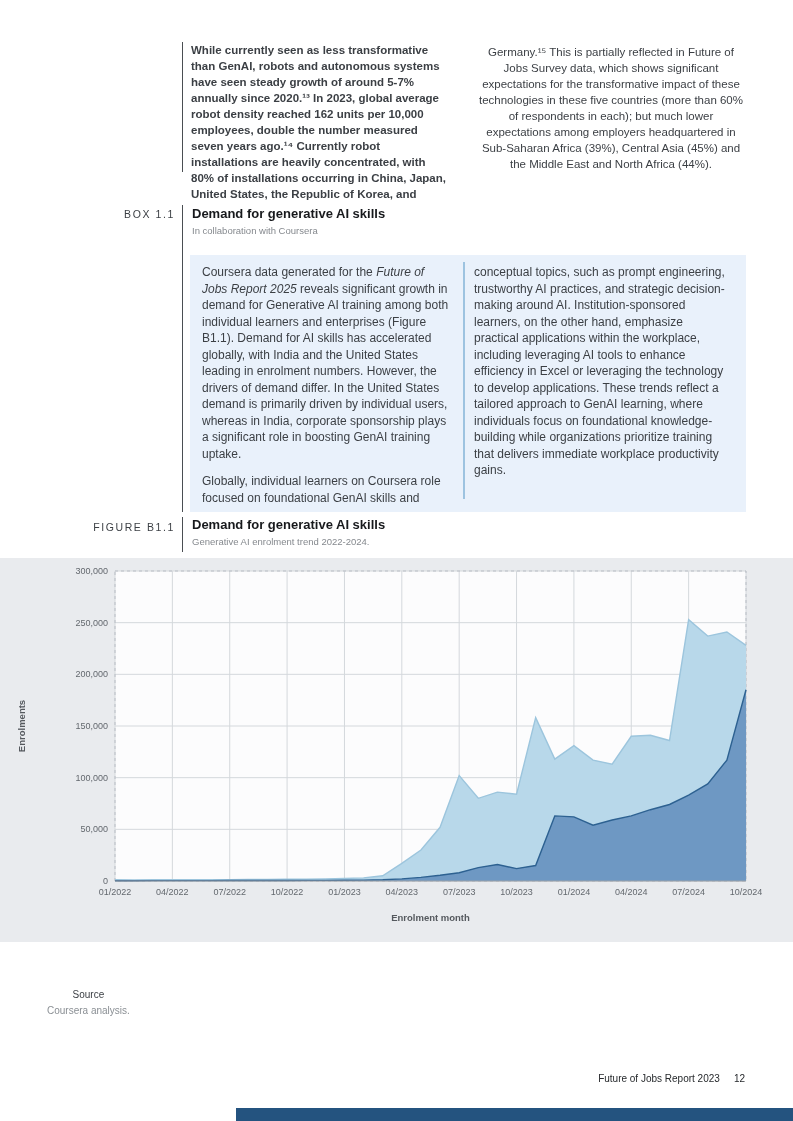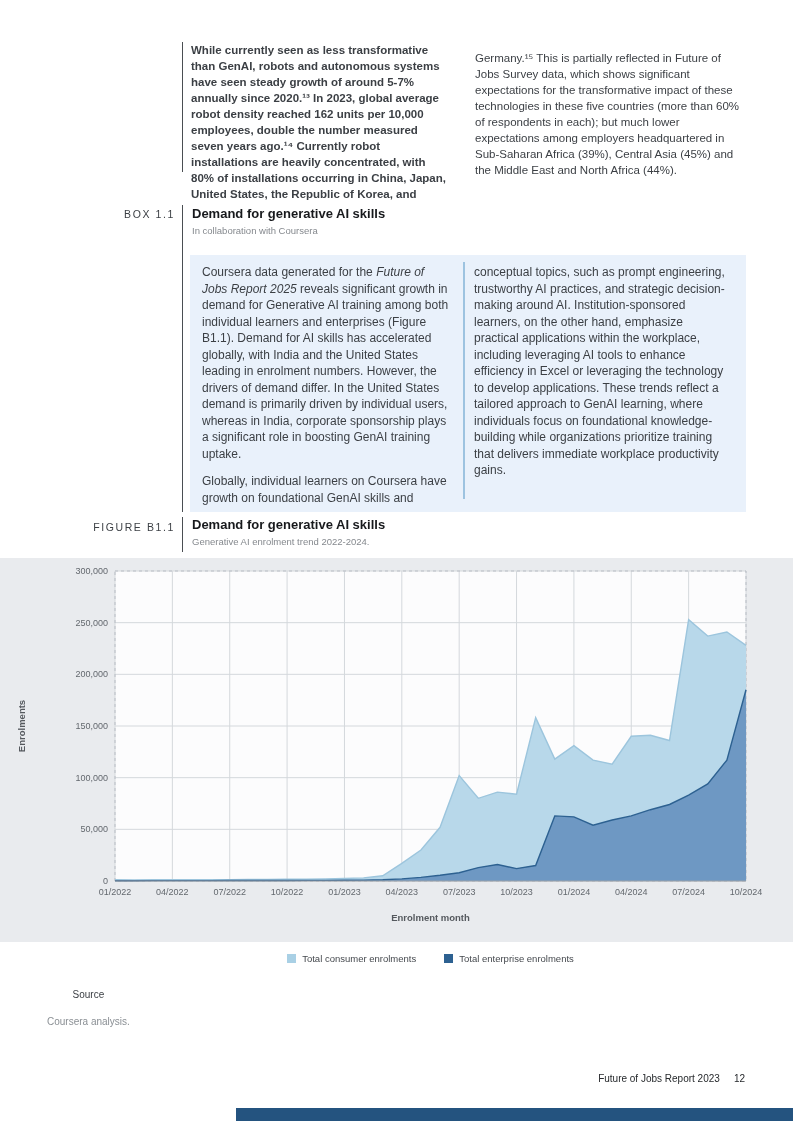--- a/index.html
+++ b/index.html
@@ -4,21 +4,21 @@
 <style>
   * { margin:0; padding:0; box-sizing:border-box; }
   html,body { background:#ffffff; }
   .page {
     position:relative; width:793px; height:1121px; background:#ffffff;
     font-family:"Liberation Sans", sans-serif; color:#3b3f44; overflow:hidden;
   }
   .vrule { position:absolute; width:1px; background:#4a4e52; }
   .bodycol { position:absolute; font-size:11.5px; line-height:16px; color:#3b3f44; text-align:left; }
   .top-left  { top:42px; left:191px; width:256px;font-weight:bold; }
-  .top-right { top:50px; left:475px; width:272px; }
+  .top-right { top:44px; left:475px; width:272px;text-align:center; }
 
   .section-label { position:absolute; left:40px; width:135px; text-align:right;
     font-size:10.5px; letter-spacing:1.6px; color:#3b3f44; }
   .head-title { font-size:13px; font-weight:bold; color:#17191c; }
   .head-sub { font-size:9.5px; color:#85898e; margin-top:4px; }
   .section-head { position:absolute; left:192px; }
 
   .callout { position:absolute; top:255px; left:190px; width:556px; height:257px;
     background:#e9f1fb; }
   .callout-col { position:absolute; top:9px; font-size:12px; line-height:16.5px; color:#3b3f44; }
@@ -34,21 +34,21 @@
   #chart-svg .axis-title { font-size:9.5px; font-weight:bold; fill:#55595e; }
 
   .legend { position:absolute; top:953px; left:115px; width:631px;
     display:flex; justify-content:center; gap:28px; align-items:center;
     font-size:9.5px; color:#45494e; }
   .legend-item { display:flex; align-items:center; gap:6px; }
   .swatch { display:inline-block; width:9px; height:9px; }
 
   .source { position:absolute; top:989px; left:47px; font-size:10px; }
   .source .src-label { color:#3b3f44;text-align:center; }
-  .source .src-text { color:#8a8f94; margin-top:16px; }
+  .source .src-text { color:#8a8f94; margin-top:5px; }
 
   .footer { position:absolute; top:1073px; right:48px; font-size:10px;
     font-weight:normal; color:#26292c; }
   .footer .pagenum { margin-left:14px; }
 
   .bottom-bar { position:absolute; left:236px; bottom:0; width:557px; height:13px; }
 </style>
 </head>
 <body>
 
@@ -61,21 +61,21 @@
   <div class="section-label" style="top:208px;">BOX 1.1</div>
   <div class="vrule" style="left:182px; top:205px; height:307px;"></div>
   <div class="section-head" style="top:206px;">
     <div class="head-title">Demand for generative AI skills</div>
     <div class="head-sub">In collaboration with Coursera</div>
   </div>
 
   <div class="callout" style="background: rgb(233, 241, 251);">
     <div class="callout-col leftcol">
       <p><span>Coursera data generated for the </span><i>Future of Jobs Report 2025</i><span> reveals significant growth in demand for Generative AI training among both individual learners and enterprises (Figure B1.1). Demand for AI skills has accelerated globally, with India and the United States leading in enrolment numbers. However, the drivers of demand differ. In the United States demand is primarily driven by individual users, whereas in India, corporate sponsorship plays a significant role in boosting GenAI training uptake.</span></p>
-      <p>Globally, individual learners on Coursera have growth on foundational GenAI skills and</p>
+      <p>Globally, individual learners on Coursera role focused on foundational GenAI skills and</p>
     </div>
     <div class="callout-divider"></div>
     <div class="callout-col rightcol">
       <p>conceptual topics, such as prompt engineering, trustworthy AI practices, and strategic decision-making around AI. Institution-sponsored learners, on the other hand, emphasize practical applications within the workplace, including leveraging AI tools to enhance efficiency in Excel or leveraging the technology to develop applications. These trends reflect a tailored approach to GenAI learning, where individuals focus on foundational knowledge-building while organizations prioritize training that delivers immediate workplace productivity gains.</p>
     </div>
   </div>
 
   <div class="section-label" style="top:521px;">FIGURE B1.1</div>
   <div class="vrule" style="left:182px; top:517px; height:35px;"></div>
   <div class="section-head" style="top:517px;">
@@ -128,30 +128,20 @@
         <text x="516.5454545454545" y="337" text-anchor="middle" class="tick">10/2023</text>
         <text x="573.909090909091" y="337" text-anchor="middle" class="tick">01/2024</text>
         <text x="631.2727272727273" y="337" text-anchor="middle" class="tick">04/2024</text>
         <text x="688.6363636363636" y="337" text-anchor="middle" class="tick">07/2024</text>
         <text x="746" y="337" text-anchor="middle" class="tick">10/2024</text>
         <text x="430.5" y="363" text-anchor="middle" class="axis-title">Enrolment month</text>
         <text x="25" y="168" text-anchor="middle" class="axis-title" transform="rotate(-90 25 168)">Enrolments</text>
       </svg>
   </div>
 
-  <div class="legend">
-    <span class="legend-item">
-      <span class="swatch" id="sw0" style="background: rgb(169, 208, 229);"></span>
-      <span>Total consumer enrolments</span>
-    </span>
-    <span class="legend-item">
-      <span class="swatch" id="sw1" style="background: rgb(45, 97, 145);"></span>
-      <span>Total enterprise enrolments</span>
-    </span>
-  </div>
 
   <div class="source">
     <div class="src-label">Source</div>
     <div class="src-text">Coursera analysis.</div>
   </div>
 
   <div class="footer">
     <span>Future of Jobs Report 2023</span><span class="pagenum">12</span>
   </div>
 

